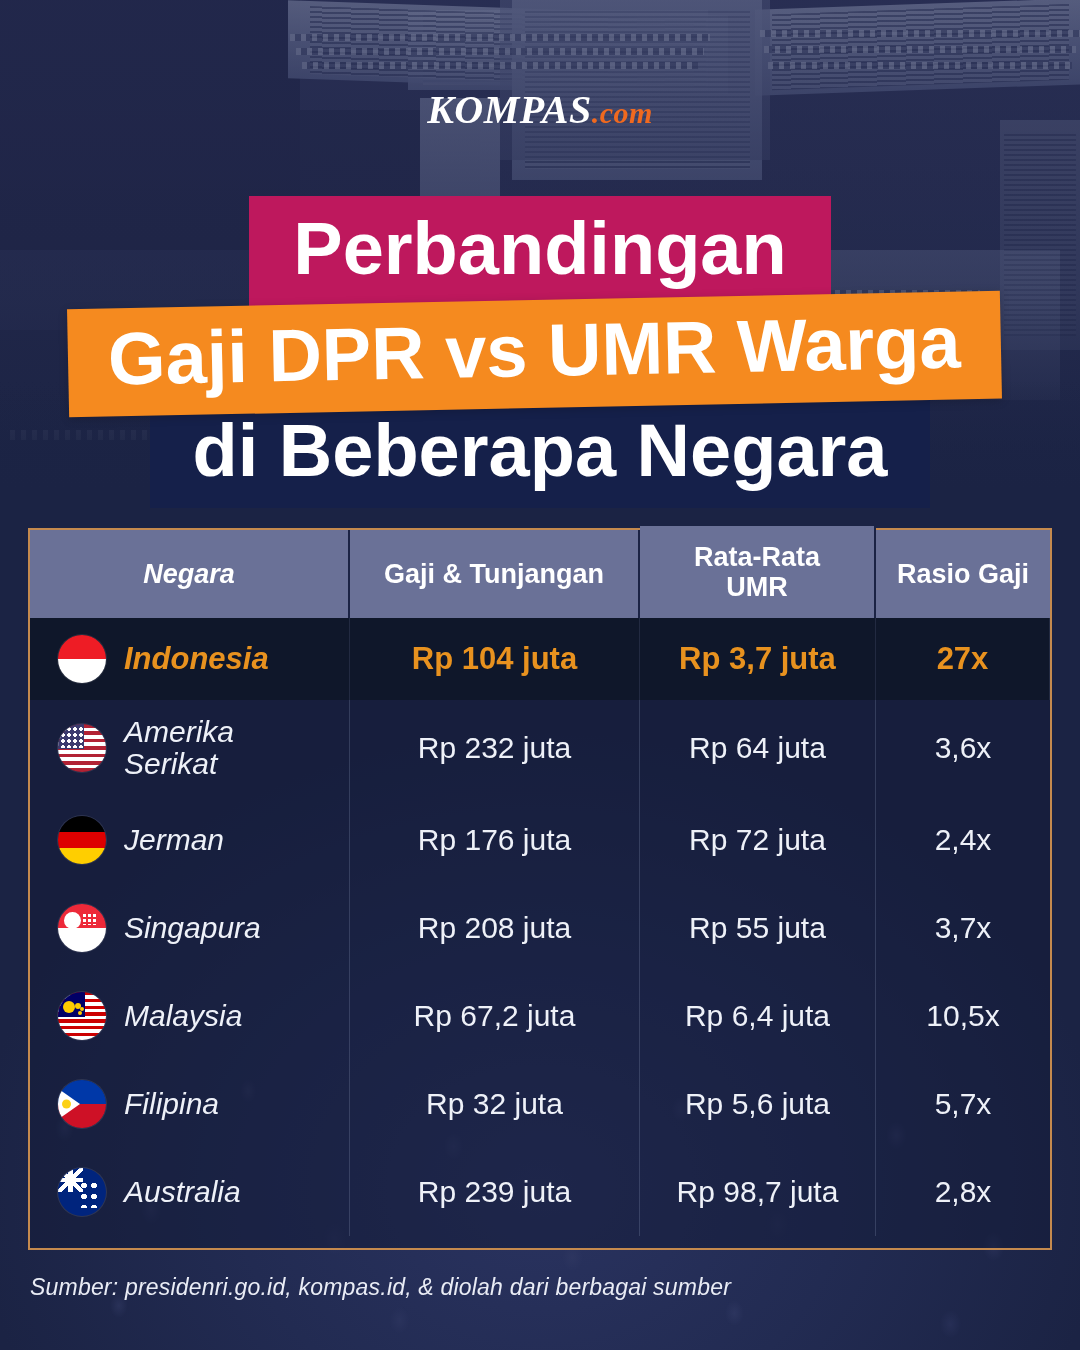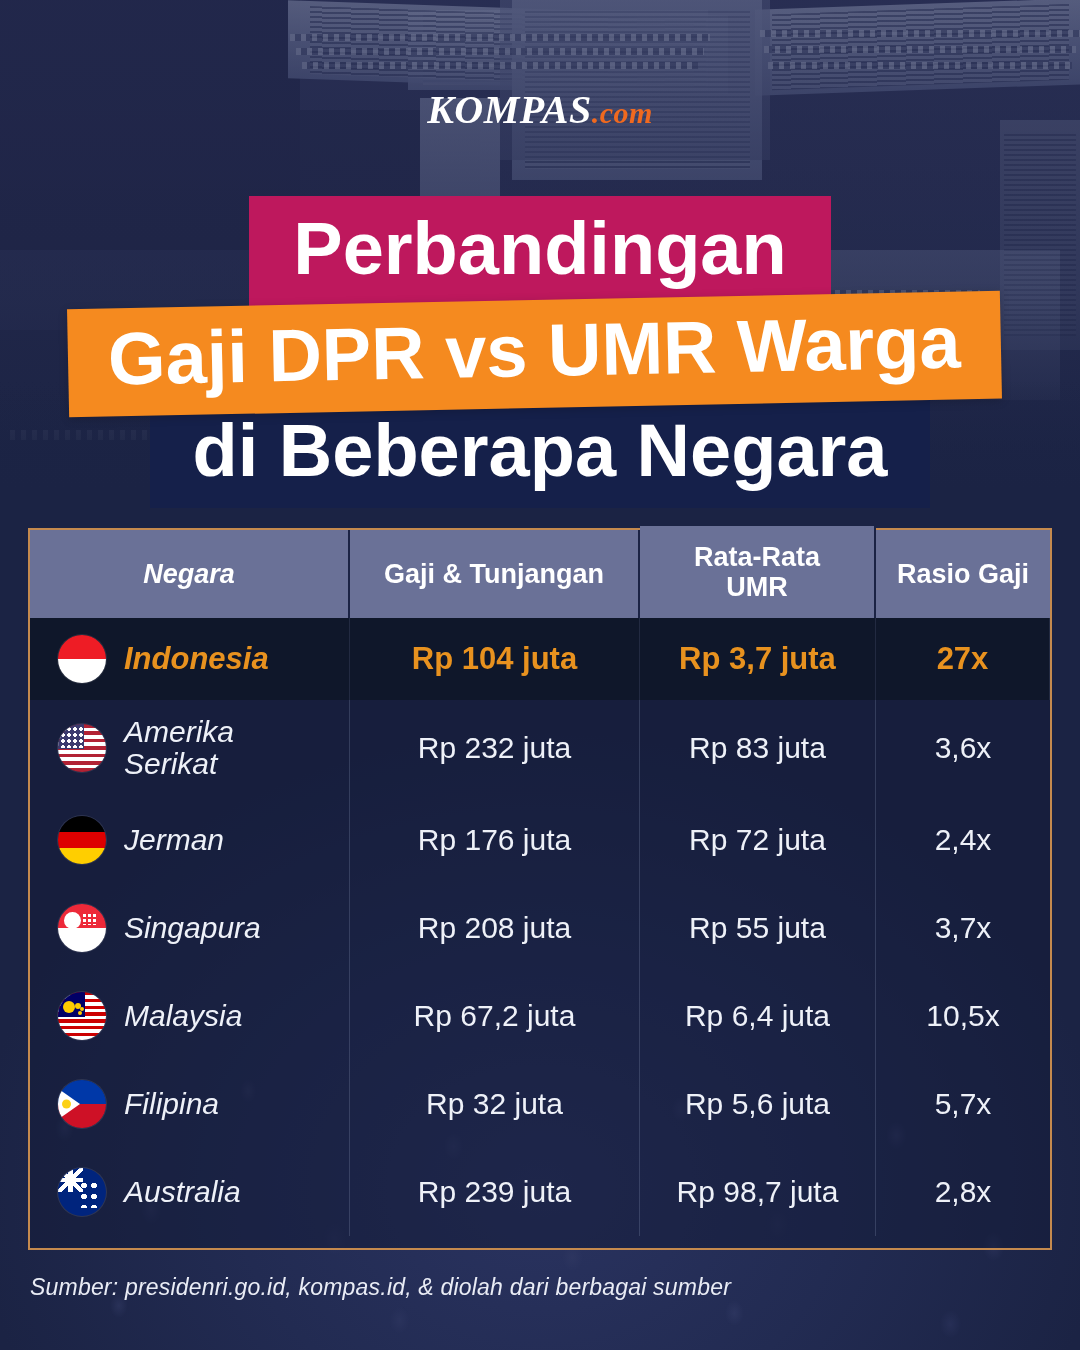--- a/index.html
+++ b/index.html
@@ -316,21 +316,21 @@
 
   <div class="trow brow" style="height:96px">
     <div class="cell col1 c-negara">
       <span class="flag f-us"></span>
       <span class="cname">
         <span>Amerika</span><br>
         <span>Serikat</span>
       </span>
     </div>
     <div class="cell col2 c-val">Rp 232 juta</div>
-    <div class="cell col3 c-val">Rp 83 juta</div>
+    <div class="cell col3 c-val">Rp 64 juta</div>
     <div class="cell col4 c-val">3,6x</div>
   </div>
 
   <div class="trow brow">
     <div class="cell col1 c-negara">
       <span class="flag f-de"></span>
       <span class="cname">Jerman</span>
     </div>
     <div class="cell col2 c-val">Rp 176 juta</div>
     <div class="cell col3 c-val">Rp 72 juta</div>

